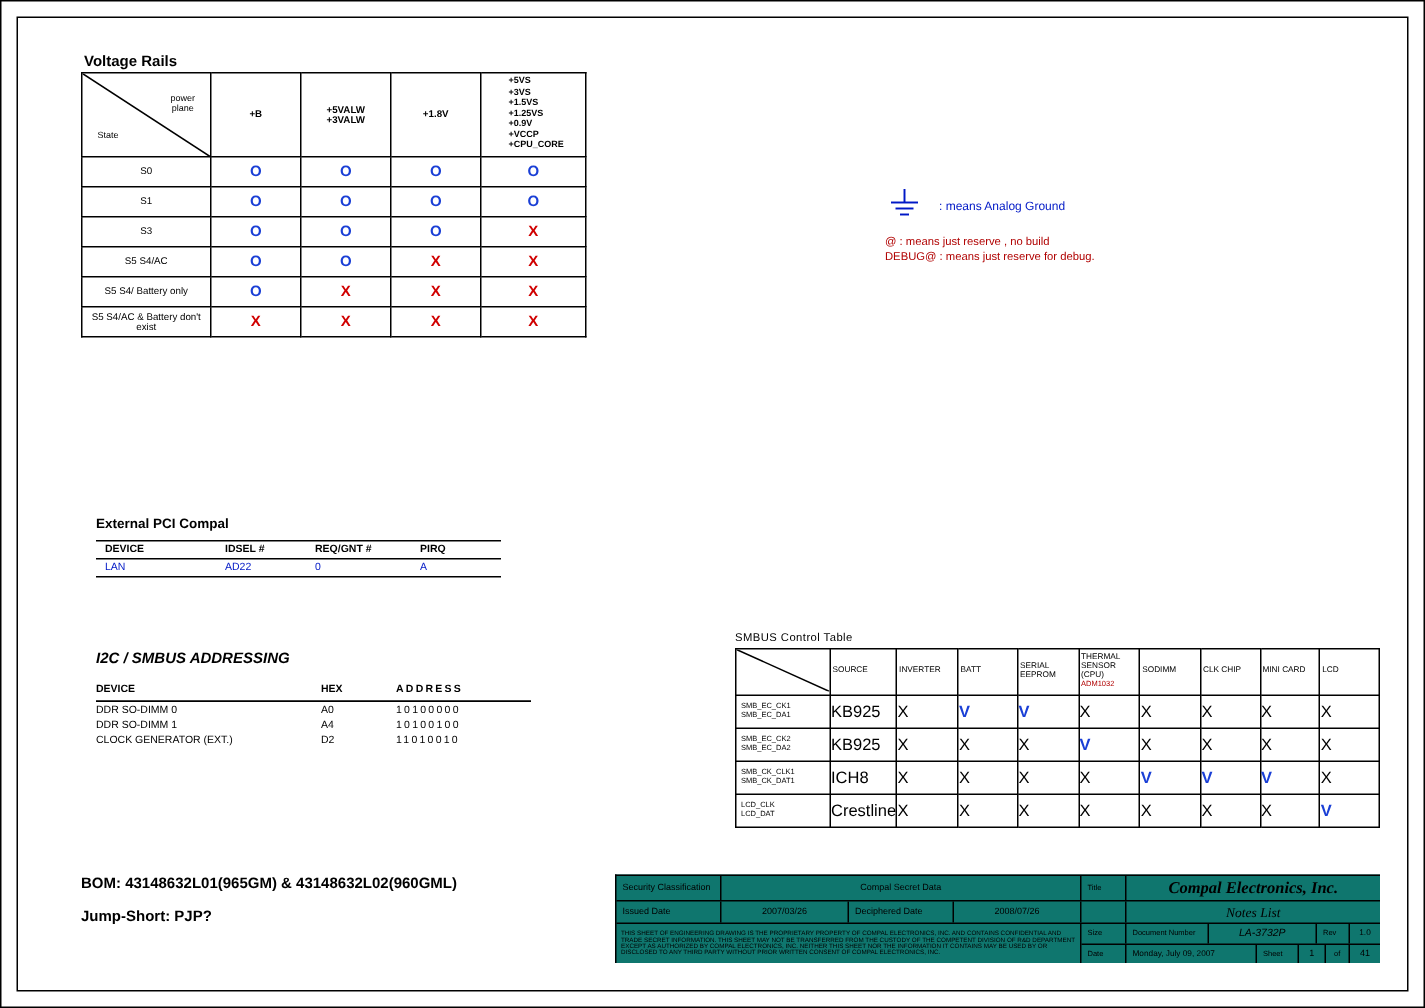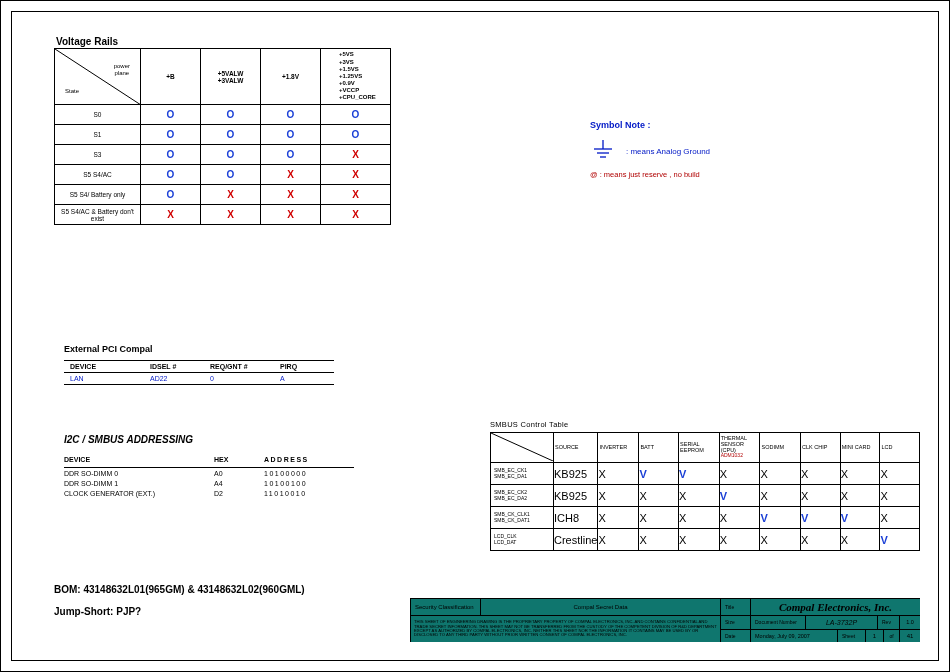--- a/index.html
+++ b/index.html
@@ -155,31 +155,31 @@
               <td class="rowh">S5 S4/AC &amp; Battery don't exist</td>
               <td class="cell"><span class="mark-x">X</span></td>
               <td class="cell"><span class="mark-x">X</span></td>
               <td class="cell"><span class="mark-x">X</span></td>
               <td class="cell5"><span class="mark-x">X</span></td>
             </tr>
           </tbody>
       </table>
 
       <div class="sym-box">
-        <div class="sym-title">Symbol Note :</div>
         <div class="sym-row">
           <svg width="26" height="22">
             <line x1="13" y1="0" x2="13" y2="9" stroke="#0018c6" stroke-width="1.3"></line>
             <line x1="4" y1="9" x2="22" y2="9" stroke="#0018c6" stroke-width="1.3"></line>
             <line x1="7" y1="13" x2="19" y2="13" stroke="#0018c6" stroke-width="1.3"></line>
             <line x1="10" y1="17" x2="16" y2="17" stroke="#0018c6" stroke-width="1.3"></line>
           </svg>
           <span>: means Analog Ground</span>
         </div>
         <div class="sym-note">@ : means just reserve , no build</div>
+        <div class="sym-note" style="margin-top:0">DEBUG@ : means just reserve for debug.</div>
       </div>
 
       <div class="pci-title">External PCI Compal</div>
       <table class="pci-table">
         <tbody>
             <tr>
           <th class="c1">DEVICE</th>
           <th class="c2">IDSEL #</th>
           <th class="c3">REQ/GNT #</th>
           <th class="c4">PIRQ</th>
@@ -295,20 +295,28 @@
 
       <div class="bom-line bom1">BOM: 43148632L01(965GM) &amp; 43148632L02(960GML)</div>
       <div class="bom-line bom2">Jump-Short:   PJP?</div>
 
       <div class="tb">
         <div class="tb-row">
           <div class="tb-cell" style="width:70px">Security Classification</div>
           <div class="tb-cell" style="width:240px;justify-content:center">Compal Secret Data</div>
           <div class="tb-cell" style="width:30px;font-size:5px">Title</div>
           <div class="tb-cell company" style="flex:1">Compal Electronics, Inc.</div>
+        </div>
+        <div class="tb-row">
+          <div class="tb-cell" style="width:70px">Issued Date</div>
+          <div class="tb-cell" style="width:85px;justify-content:center">2007/03/26</div>
+          <div class="tb-cell" style="width:70px">Deciphered Date</div>
+          <div class="tb-cell" style="width:85px;justify-content:center">2008/07/26</div>
+          <div class="tb-cell" style="width:30px"></div>
+          <div class="tb-cell notes" style="flex:1">Notes List</div>
         </div>
         <div class="tb-row">
           <div class="tb-cell fine" style="width:310px;height:26px">THIS SHEET OF ENGINEERING DRAWING IS THE PROPRIETARY PROPERTY OF COMPAL ELECTRONICS, INC. AND CONTAINS CONFIDENTIAL AND TRADE SECRET INFORMATION. THIS SHEET MAY NOT BE TRANSFERRED FROM THE CUSTODY OF THE COMPETENT DIVISION OF R&amp;D DEPARTMENT EXCEPT AS AUTHORIZED BY COMPAL ELECTRONICS, INC. NEITHER THIS SHEET NOR THE INFORMATION IT CONTAINS MAY BE USED BY OR DISCLOSED TO ANY THIRD PARTY WITHOUT PRIOR WRITTEN CONSENT OF COMPAL ELECTRONICS, INC.</div>
           <div style="flex:1;display:flex;flex-direction:column">
             <div class="tb-row" style="border-bottom:1px solid #000;flex:1">
               <div class="tb-cell" style="width:30px;font-size:5px">Size</div>
               <div class="tb-cell" style="width:55px;font-size:5px">Document Number</div>
               <div class="tb-cell" style="flex:1;justify-content:center;font-style:italic;font-size:7px">LA-3732P</div>
               <div class="tb-cell" style="width:22px;font-size:5px">Rev</div>
               <div class="tb-cell" style="width:20px;font-size:5.5px;justify-content:center">1.0</div>

